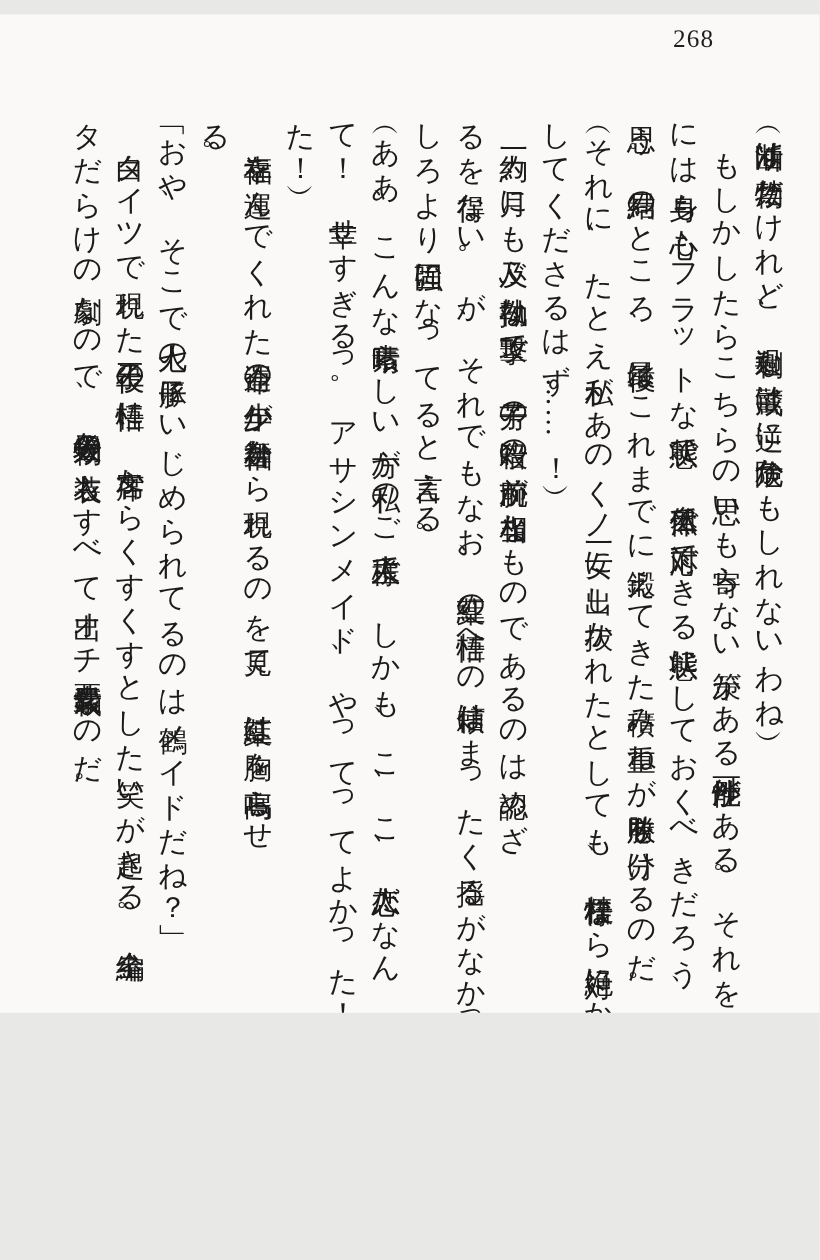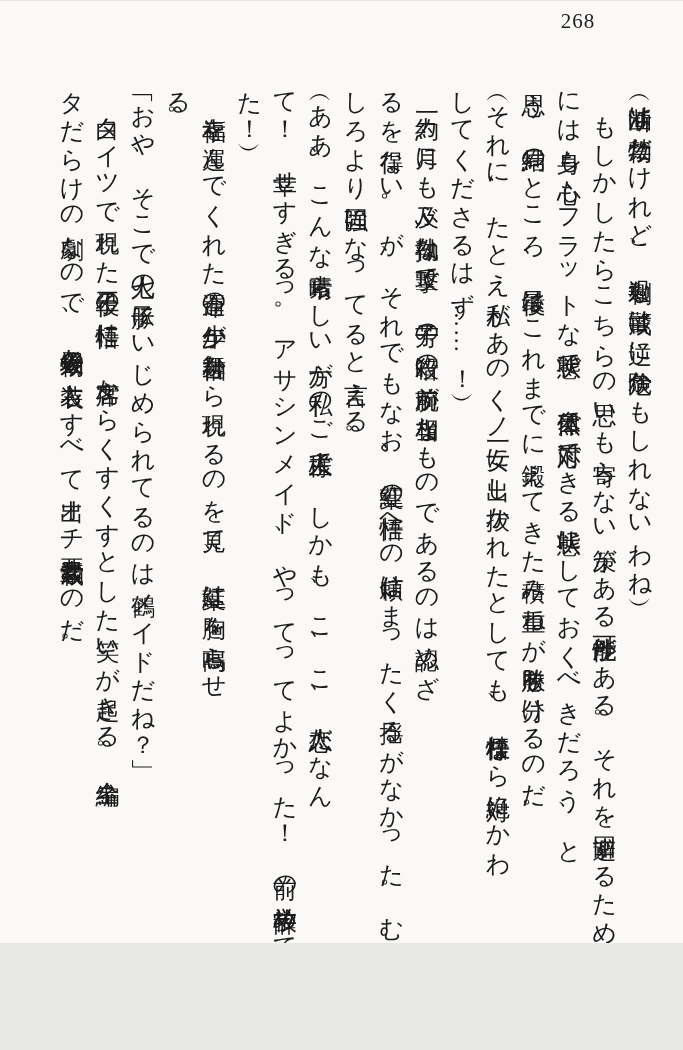--- a/index.html
+++ b/index.html
@@ -3,22 +3,22 @@
 <meta charset="utf-8">
 <style>
   html, body {
     margin: 0;
     padding: 0;
     background: #e8e8e6;
   }
   .book-page {
     position: relative;
     width: 683px;
-    height: 942px;
-    margin: 1px auto;
+    height: 832px;
+    margin: 12px auto;
     background: #faf9f7;
     overflow: hidden;
     font-family: "Liberation Serif", "DejaVu Serif", serif;
   }
   .page-number {
     position: absolute;
     top: 8px;
     left: 552px;
     width: 52px;
     text-align: center;

